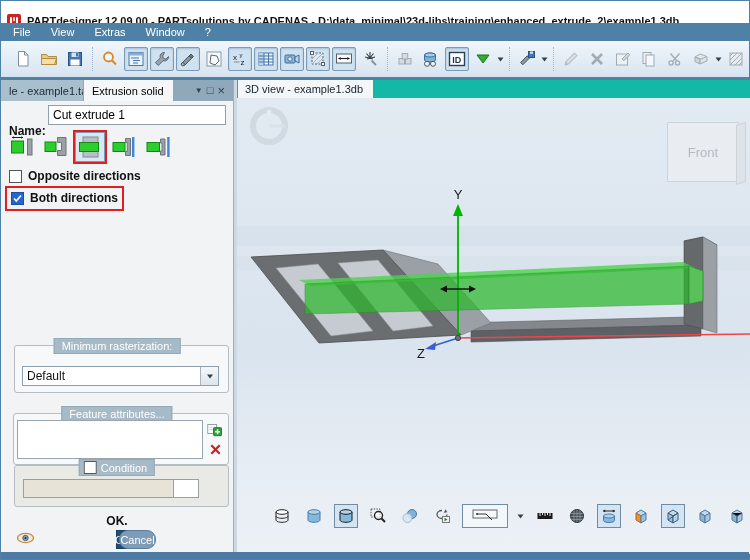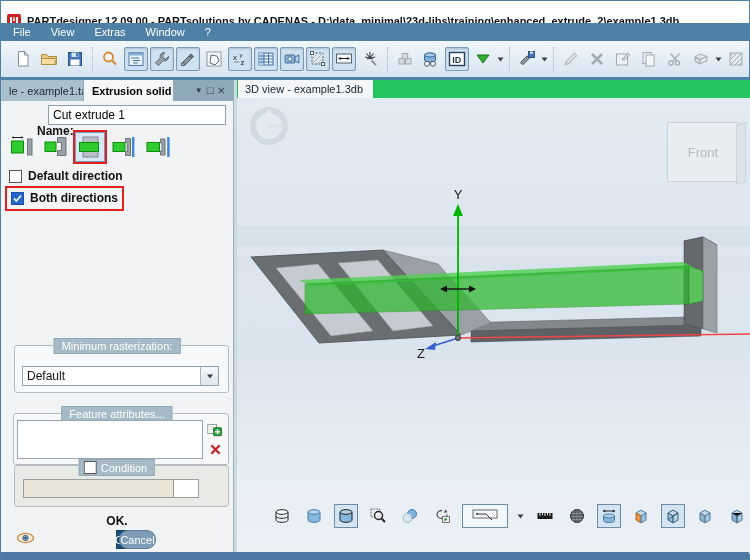--- a/index.html
+++ b/index.html
@@ -36,21 +36,21 @@
   
   #leftpanel{position:absolute;left:0;top:79px;width:233px;height:474px;background:#f1f3f4;
     border-right:1px solid #9ab0c0;box-sizing:border-box;}
   #splitter{position:absolute;left:233px;top:79px;width:3px;height:474px;background:#ccd9e3;}
   #rightpanel{position:absolute;left:236px;top:79px;width:514px;height:474px;background:#dfe8f0;}
 
   
   .ltabbar{position:absolute;left:0;top:0;width:100%;height:21px;background:#8fa9ba;display:flex;}
   .ltab{height:21px;display:flex;align-items:center;padding:0 8px;font-size:11px;box-sizing:border-box;white-space:nowrap;overflow:hidden;}
   .ltab.inactive{background:#a9bfcc;color:#1c2b36;width:83px;border-right:1px solid #8fa9ba;}
-  .ltab.active{background:#f4f6f7;color:#000;font-weight:bold;width:89px;}
+  .ltab.active{background:#f4f6f7;color:#000;font-weight:normal;width:89px;}
   .ltabctrl{margin-left:auto;display:flex;align-items:center;gap:4px;padding-right:8px;}
   .ltabctrl span{color:#30424e;font-size:11px;line-height:21px;cursor:default;}
 
   
   .lbl{position:absolute;font-size:12px;color:#111;font-weight:600;}
   #name-input{position:absolute;left:47px;top:25px;width:178px;height:20px;border:1px solid #8ea0ad;
     background:#fff;font-size:12px;font-family:"Liberation Sans",sans-serif;padding:4px 4px;box-sizing:border-box;}
   #extrude-row{position:absolute;left:6px;top:52px;height:34px;display:flex;gap:4px;}
   .xmode{width:30px;height:30px;display:flex;align-items:center;justify-content:center;border:1px solid transparent;box-sizing:border-box;}
   .xmode.sel{border:1px solid #7a9ab8;background:#d7e8f7;outline:2px solid #e02020;outline-offset:0px;}
@@ -71,21 +71,21 @@
   .miniicon{position:absolute;width:16px;height:16px;display:flex;align-items:center;justify-content:center;}
   .condinput{position:absolute;height:19px;background:#e7e3d7;border:1px solid #9aa09f;box-sizing:border-box;}
   .condwhite{position:absolute;height:19px;background:#fff;border:1px solid #9aa09f;border-left:none;box-sizing:border-box;}
   .statusok{position:absolute;left:0;top:434px;width:100%;text-align:center;font-size:12px;font-weight:600;color:#111;}
   .btn{position:absolute;height:19px;color:#fff;font-size:11px;display:flex;align-items:center;justify-content:center;
     border:1px solid #17405f;box-sizing:border-box;}
   .btn.ok{background:#1f4e79;}
   .btn.cancel{background:#7e9cb8;border-color:#5d7f9d;border-radius:9px;}
 
   
-  .rtabbar{position:absolute;left:0;top:0;width:100%;height:26px;background:#22c55e;}
+  .rtabbar{position:absolute;left:0;top:0;width:100%;height:26px;background:#14b8a6;}
   .rtab{position:absolute;left:1px;top:0;width:135px;height:18px;background:#f4f6f7;color:#122433;
     font-size:11px;display:flex;align-items:center;padding-left:7px;box-sizing:border-box;}
 
   
   #viewport{position:absolute;left:0;top:18px;width:572px;height:456px;
     background:linear-gradient(180deg,#e2eaf2 0%,#dee7f0 28%,#dae4ee 55%,#e7edf4 82%,#ecf1f6 100%);overflow:hidden;}
   #scene{position:absolute;inset:0;}
   .frontcube{position:absolute;left:430px;top:24px;width:70px;height:58px;background:#e9edf2;
     border:1px solid #ccd3da;display:flex;align-items:center;justify-content:center;}
   .frontcube .side{position:absolute;right:-8px;top:2px;width:8px;height:58px;background:#dde3e9;border:1px solid #ccd3da;
@@ -330,21 +330,21 @@
     <div class="ltabbar">
       <div class="ltab inactive">le - example1.tab</div>
       <div class="ltab active">Extrusion solid</div>
       <div class="ltabctrl">
         <span style="font-size:8px;">▼</span>
         <span>□</span>
         <span style="font-size:13px;">×</span>
       </div>
     </div>
 
-    <span class="lbl" style="left:8px;top:44px;margin-left:28px;">Name:</span>
+    <span class="lbl" style="left:8px;top:44px;">Name:</span>
     <input id="name-input" value="Cut extrude 1" style="">
 
     <div id="extrude-row">
         <span class="xmode">
           <svg width="26" height="26" viewBox="0 0 26 26">
             <path d="M3 3.5h11" stroke="#222"></path>
             <path d="M3 3.5l2-1.3v2.6zM14 3.5l-2-1.3v2.6z" fill="#222"></path>
             <rect x="2.5" y="7" width="12" height="12" fill="#2ecc2e" stroke="#0e8a0e"></rect>
             <rect x="18.5" y="5" width="4.5" height="16" fill="#9aa2a8" stroke="#6e767c"></rect>
           </svg>
@@ -371,21 +371,21 @@
         <span class="xmode">
           <svg width="26" height="26" viewBox="0 0 26 26">
             <rect x="2" y="8.5" width="12.5" height="9" fill="#2ecc2e" stroke="#0e8a0e"></rect>
             <path d="M15.5 5h4.5v16h-4.5v-4h1.5v-8h-1.5z" fill="#9aa2a8" stroke="#6e767c"></path>
             <rect x="22.2" y="3" width="2.4" height="20" fill="#3f86d8"></rect>
           </svg>
         </span>
       </div>
 
     <span class="cb" style="left:8px;top:90px;"></span>
-    <span class="lbl" style="left:27px;top:89px;">Default direction</span>
+    <span class="lbl" style="left:27px;top:89px;">Opposite directions</span>
 
     <div class="redframe" style="left:4px;top:106px;width:119px;height:25px;"></div>
     <span class="cb checked" style="left:10px;top:112px;">
       <svg width="11" height="11" viewBox="0 0 11 11">
           <path d="M2 5.5l2.3 2.5L9 2.5" fill="none" stroke="#fff" stroke-width="1.6"></path>
         </svg>
     </span>
     <span class="lbl" style="left:29px;top:111px;">Both directions</span>
 
     <div class="group" style="left:13px;top:265px;width:213px;height:46px;"></div>

